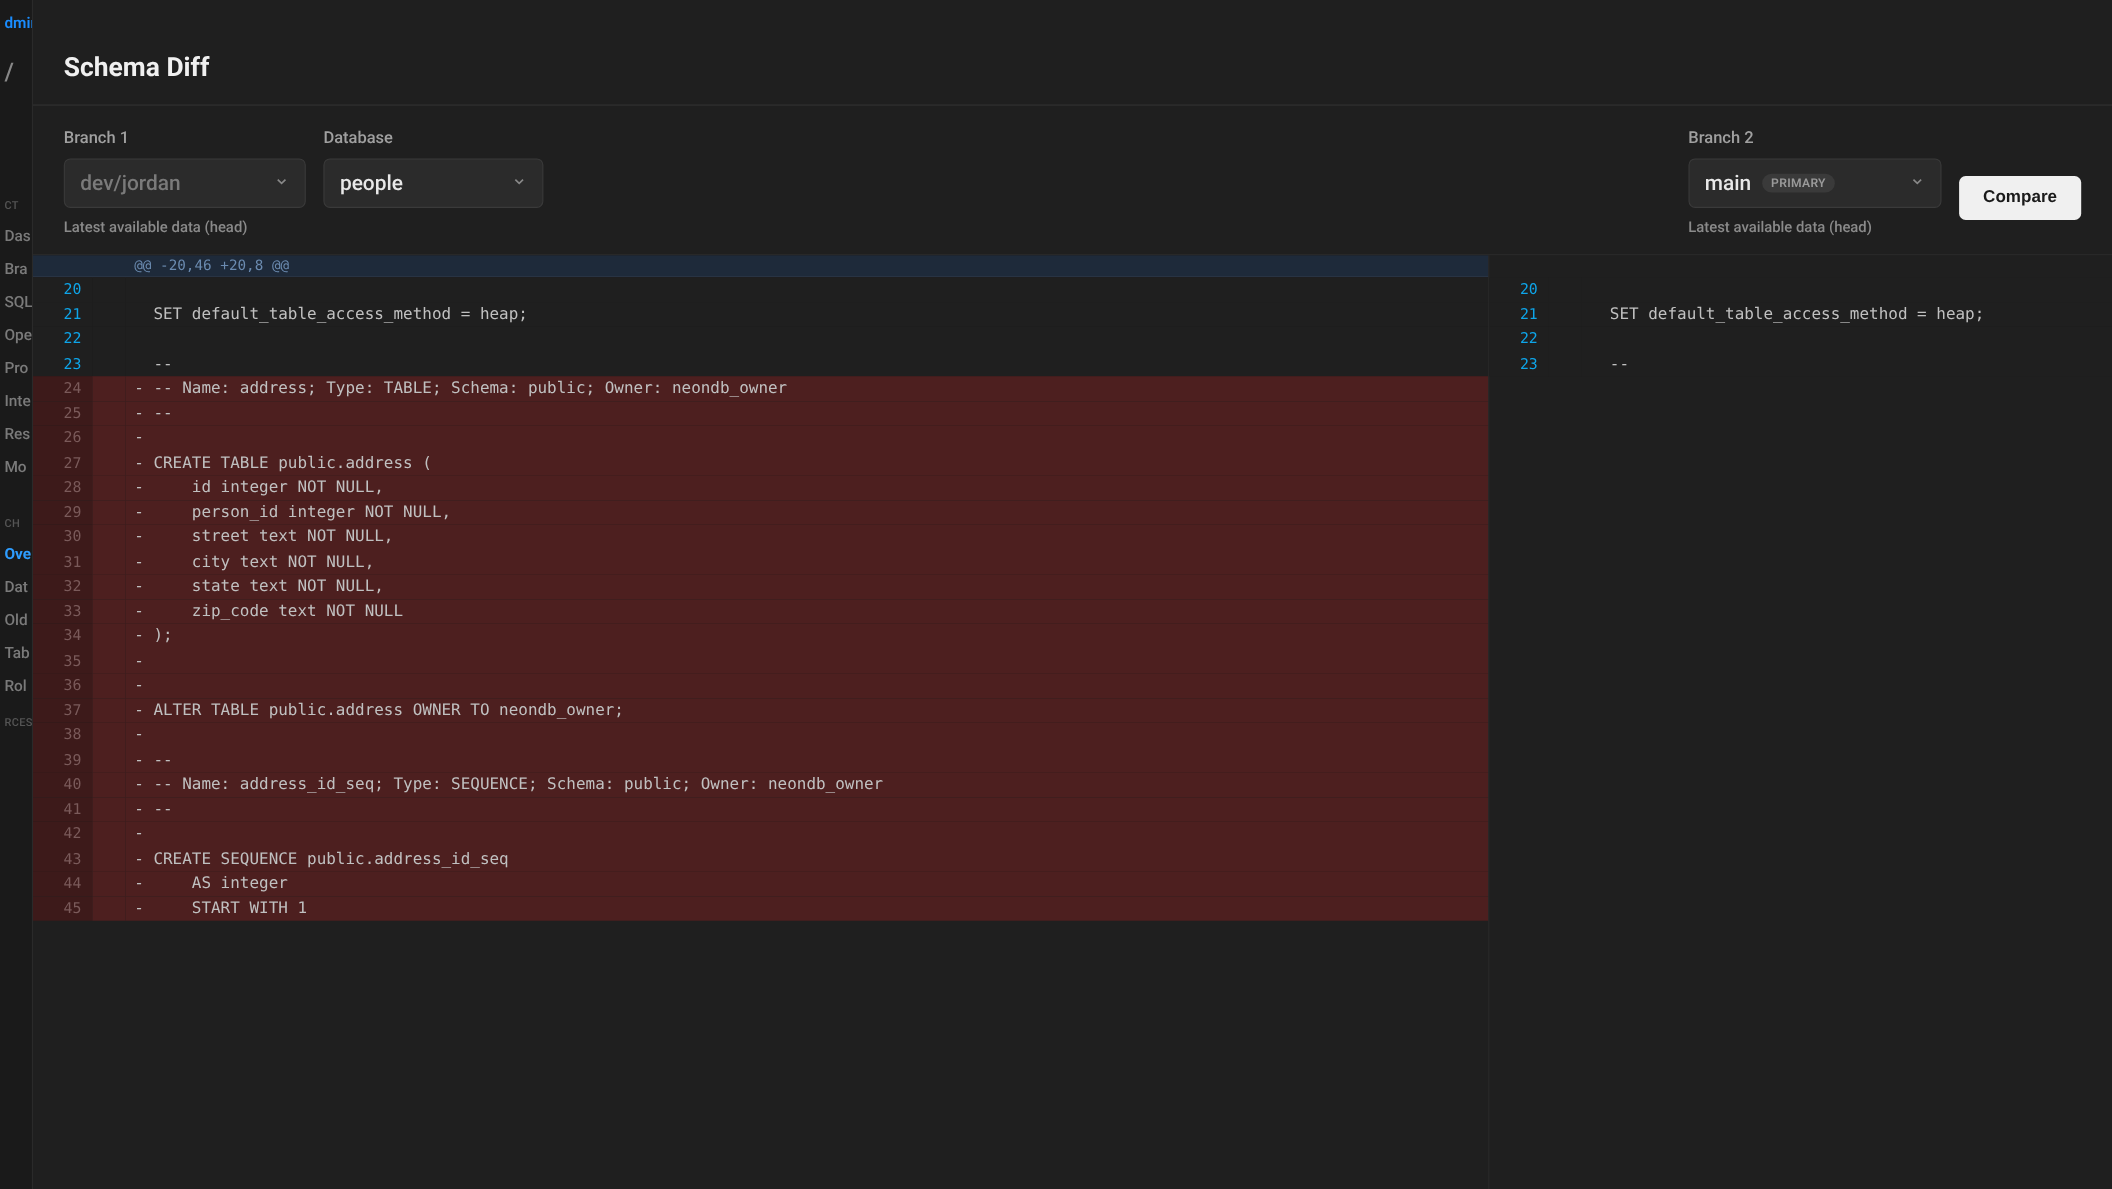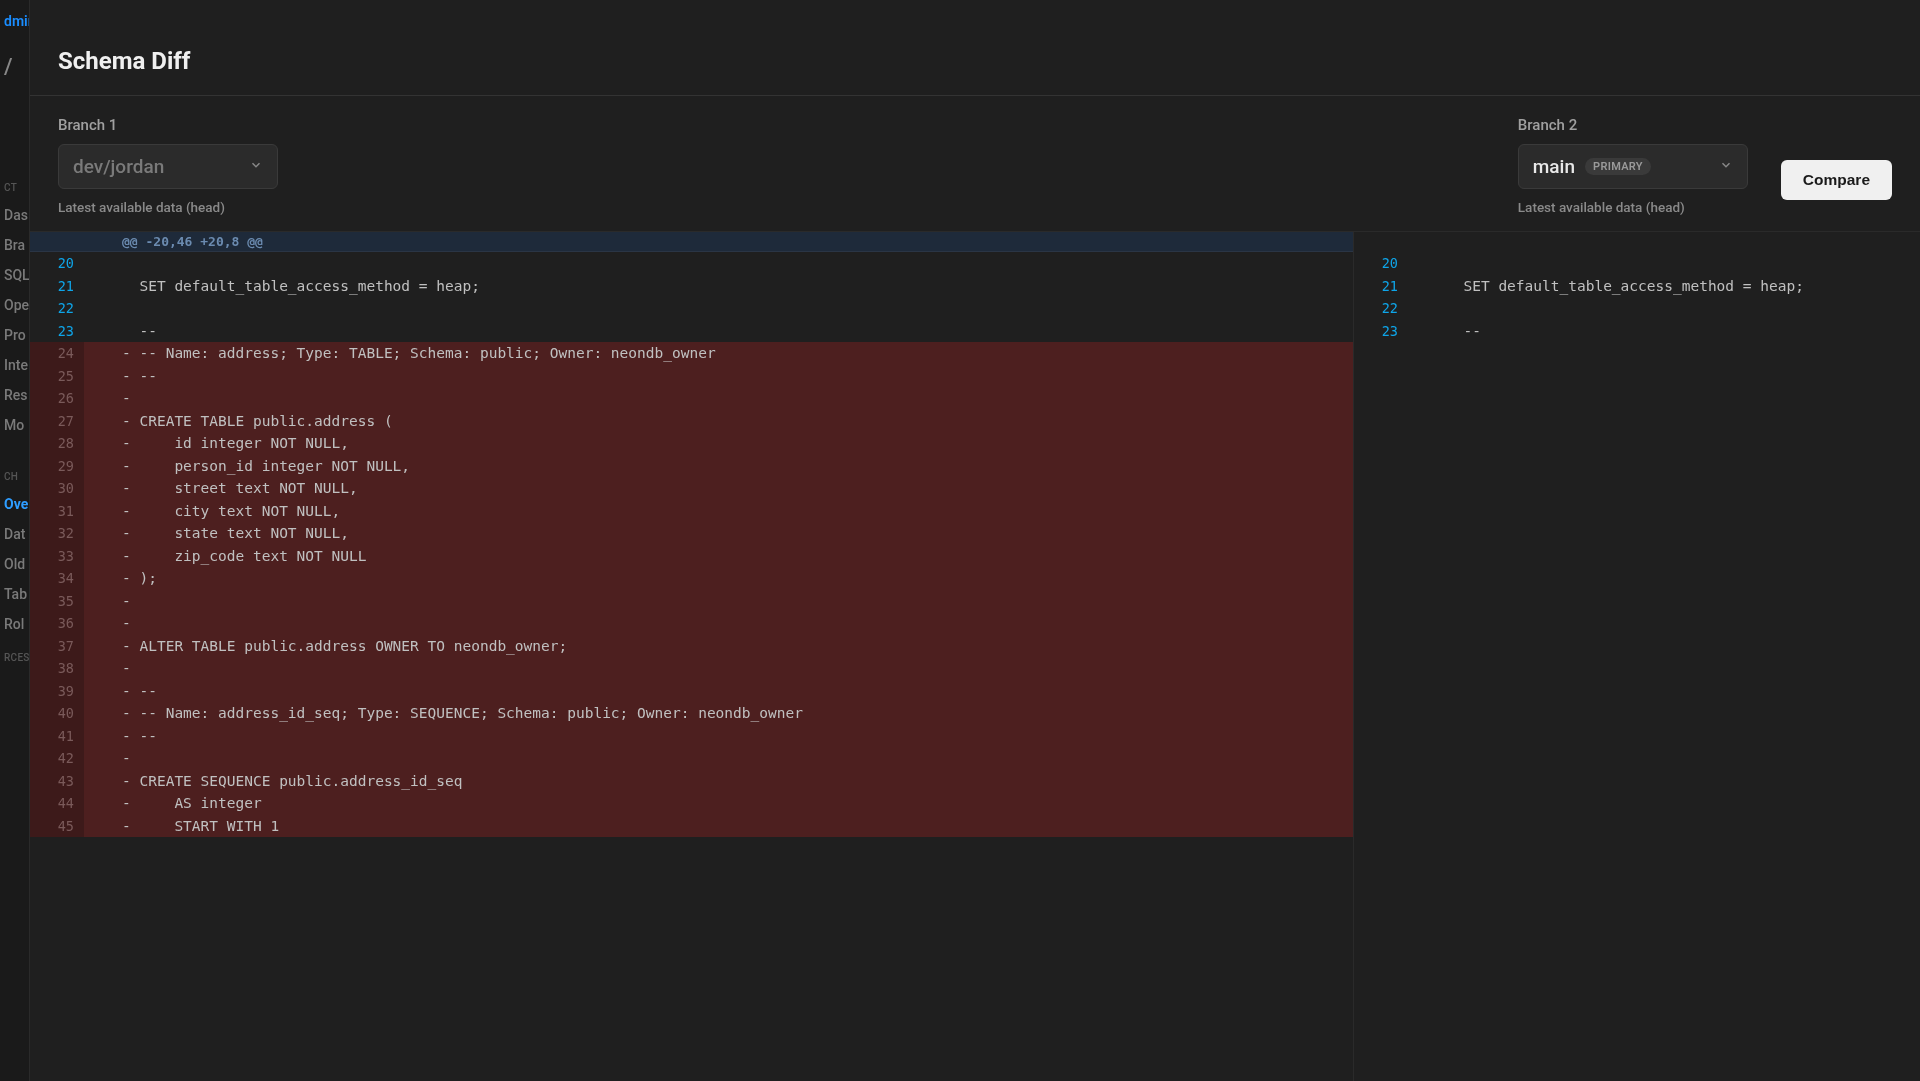--- a/index.html
+++ b/index.html
@@ -51,21 +51,21 @@
     }
     .modal-title {
       font-size: 24px;
       font-weight: 700;
       color: #f0f0f0;
     }
     .controls-row {
       display: flex;
       align-items: flex-start;
       padding: 20px 28px 16px 28px;
-      gap: 33px;
+      gap: 16px;
     }
     .control-group { display: flex; flex-direction: column; gap: 10px; }
     .control-label {
       font-size: 15px;
       color: #a0a0a0;
       font-weight: 500;
     }
     .select {
       display: flex;
       align-items: center;
@@ -122,21 +122,20 @@
     }
     .diff-pane { position: relative; }
     .diff-pane.left { flex: 1 1 70%; }
     .diff-pane.right { flex: 0 0 30%; border-left: 1px solid #2a2a2a; }
     .hunk-header {
       background: #1e2a3a;
       color: #6b8bb0;
       padding: 2px 10px 2px 92px;
       font-size: 13px;
       border-bottom: 1px solid #2a3545;
-      font-weight: bold;
     }
     .diff-pane.right .hunk-header { visibility: hidden; }
     .diff-line { display: flex; min-height: 22.5px; line-height: 22.5px; }
     .line-num {
       width: 54px;
       text-align: right;
       padding-right: 10px;
       color: #0ea5e9;
       font-size: 13.5px;
       user-select: none;
@@ -198,20 +197,31 @@
         <span class="sel-text dim">dev/jordan</span>
         <span class="chev">
           <svg class="chevron-down-svg" viewBox="0 0 24 24" fill="none" stroke="currentColor" stroke-width="2.5">
               <polyline points="6 9 12 15 18 9"></polyline>
             </svg>
         </span>
       </div>
       <span class="select-helper">Latest available data (head)</span>
     </div>
 
+    <div class="control-group database-group">
+      <span class="control-label">Database</span>
+      <div class="select">
+        <span class="sel-text">people</span>
+        <span class="chev">
+          <svg class="chevron-down-svg" viewBox="0 0 24 24" fill="none" stroke="currentColor" stroke-width="2.5">
+              <polyline points="6 9 12 15 18 9"></polyline>
+            </svg>
+        </span>
+      </div>
+    </div>
 
     <div class="spacer"></div>
 
     <div class="control-group branch2-group">
       <span class="control-label">Branch 2</span>
       <div class="select">
         <span style="display:flex;align-items:center;gap:10px;">
           <span class="sel-text">main</span>
           <span class="badge-primary">PRIMARY</span>
         </span>

